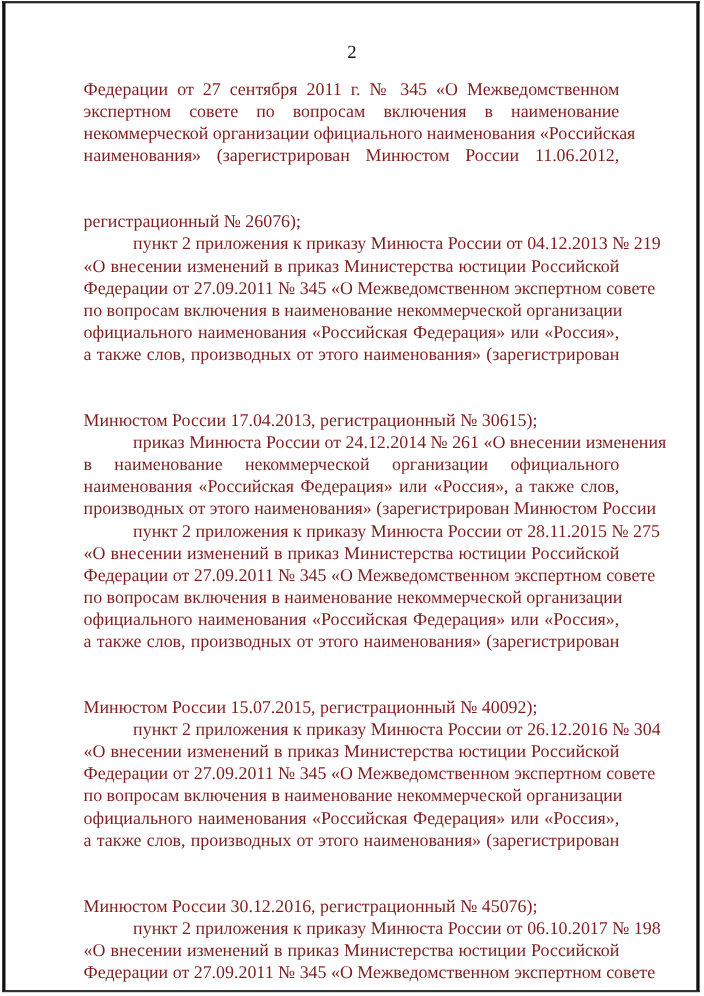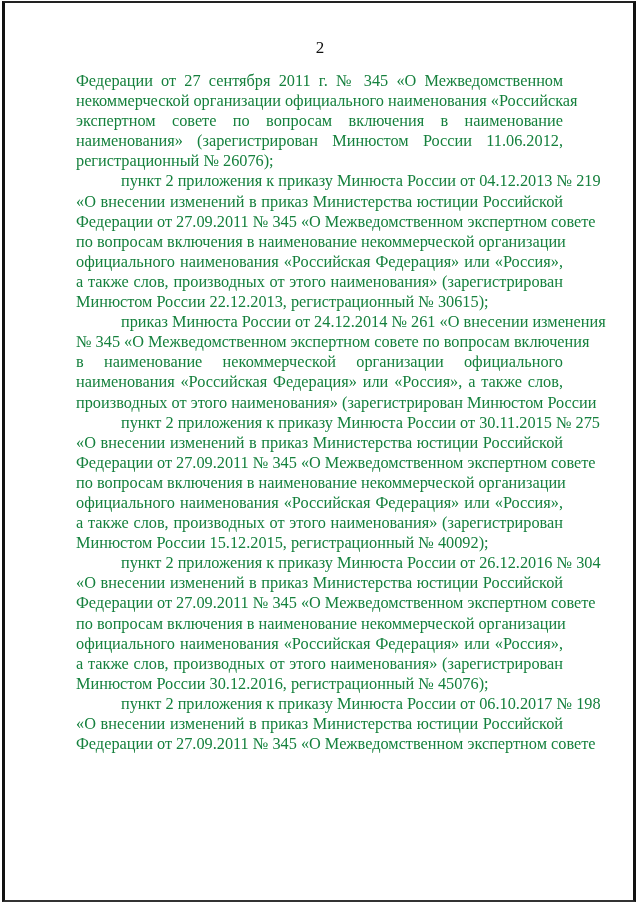--- a/index.html
+++ b/index.html
@@ -10,63 +10,62 @@
     border-top: 2px solid #222; border-bottom: 2px solid #333;
     box-sizing: border-box; background: #fff;
   }
   .page-number {
     position: absolute; left: 0; width: 640px; top: 38px; text-align: center;
     font-family: "Liberation Serif", serif; font-size: 17px; color: #111;
   }
   .body-text {
     position: absolute; left: 76px; top: 71px; width: 487px;
     font-family: "Liberation Serif", serif; font-size: 16.3px; line-height: 20.1px;
-    color: #15803d; text-align: justify;
+    color: #7f1d1d; text-align: justify;
   }
   .line { display: block; white-space: nowrap; text-align: justify; text-align-last: justify; height: 20.1px; }
-  .line.last { text-align-last: left; }
+  .line.last { text-align-last: left; margin-top: 40px; }
   .line.indent { padding-left: 45px; }
 </style>
 </head>
 <body>
 
 <div class="page"></div>
 <div class="page-number">2</div>
 <div class="body-text" id="body-text">
     <div>
       <span class="line">Федерации от 27 сентября 2011 г. № 345 «О Межведомственном</span>
+      <span class="line">экспертном совете по вопросам включения в наименование</span>
       <span class="line">некоммерческой организации официального наименования «Российская</span>
-      <span class="line">экспертном совете по вопросам включения в наименование</span>
       <span class="line">наименования» (зарегистрирован Минюстом России 11.06.2012,</span>
       <span class="line last">регистрационный № 26076);</span>
     </div>
     <div>
       <span class="line indent">пункт 2 приложения к приказу Минюста России от 04.12.2013 № 219</span>
       <span class="line">«О внесении изменений в приказ Министерства юстиции Российской</span>
       <span class="line">Федерации от 27.09.2011 № 345 «О Межведомственном экспертном совете</span>
       <span class="line">по вопросам включения в наименование некоммерческой организации</span>
       <span class="line">официального наименования «Российская Федерация» или «Россия»,</span>
       <span class="line">а также слов, производных от этого наименования» (зарегистрирован</span>
-      <span class="line last">Минюстом России 22.12.2013, регистрационный № 30615);</span>
+      <span class="line last">Минюстом России 17.04.2013, регистрационный № 30615);</span>
     </div>
     <div>
       <span class="line indent">приказ Минюста России от 24.12.2014 № 261 «О внесении изменения</span>
-      <span class="line">№ 345 «О Межведомственном экспертном совете по вопросам включения</span>
       <span class="line">в наименование некоммерческой организации официального</span>
       <span class="line">наименования «Российская Федерация» или «Россия», а также слов,</span>
       <span class="line">производных от этого наименования» (зарегистрирован Минюстом России</span>
     </div>
     <div>
-      <span class="line indent">пункт 2 приложения к приказу Минюста России от 30.11.2015 № 275</span>
+      <span class="line indent">пункт 2 приложения к приказу Минюста России от 28.11.2015 № 275</span>
       <span class="line">«О внесении изменений в приказ Министерства юстиции Российской</span>
       <span class="line">Федерации от 27.09.2011 № 345 «О Межведомственном экспертном совете</span>
       <span class="line">по вопросам включения в наименование некоммерческой организации</span>
       <span class="line">официального наименования «Российская Федерация» или «Россия»,</span>
       <span class="line">а также слов, производных от этого наименования» (зарегистрирован</span>
-      <span class="line last">Минюстом России 15.12.2015, регистрационный № 40092);</span>
+      <span class="line last">Минюстом России 15.07.2015, регистрационный № 40092);</span>
     </div>
     <div>
       <span class="line indent">пункт 2 приложения к приказу Минюста России от 26.12.2016 № 304</span>
       <span class="line">«О внесении изменений в приказ Министерства юстиции Российской</span>
       <span class="line">Федерации от 27.09.2011 № 345 «О Межведомственном экспертном совете</span>
       <span class="line">по вопросам включения в наименование некоммерческой организации</span>
       <span class="line">официального наименования «Российская Федерация» или «Россия»,</span>
       <span class="line">а также слов, производных от этого наименования» (зарегистрирован</span>
       <span class="line last">Минюстом России 30.12.2016, регистрационный № 45076);</span>
     </div>

